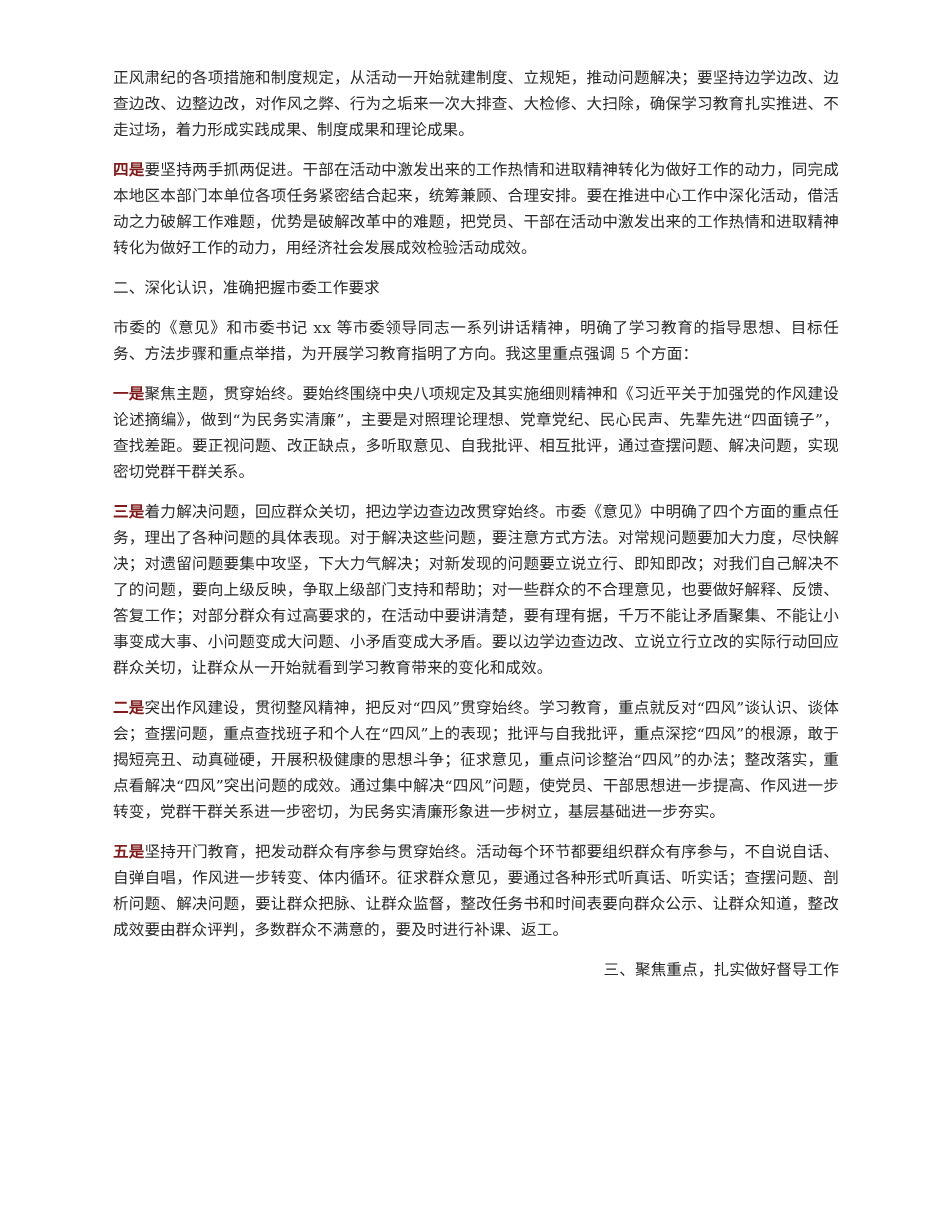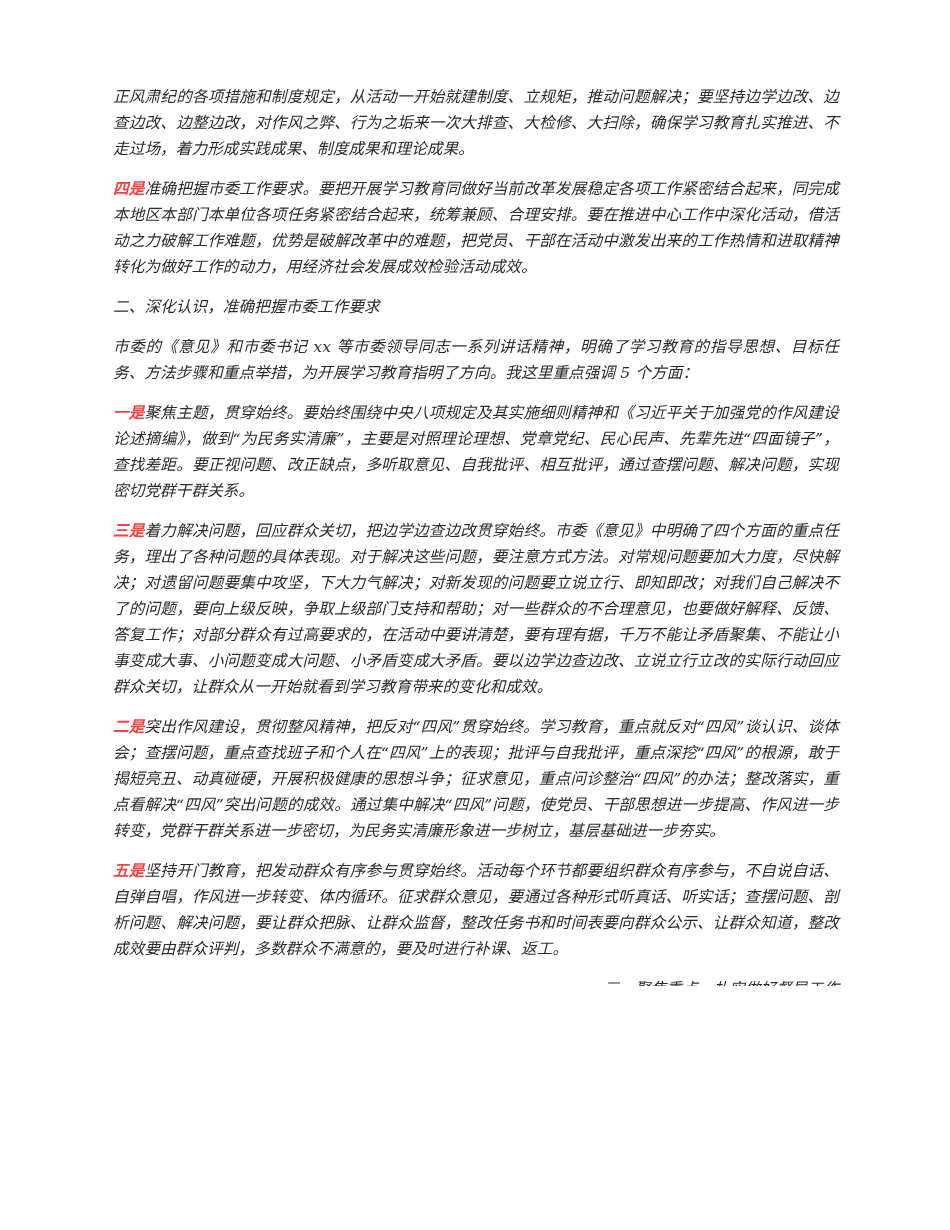--- a/index.html
+++ b/index.html
@@ -10,23 +10,22 @@
   }
   body {
     font-family: "DejaVu Serif", "Liberation Serif", serif;
   }
   .page {
     position: relative;
     width: 950px;
     height: 986px;
     background: #ffffff;
     box-sizing: border-box;
-    padding: 84px 112px 0 113px;
+    padding: 65px 112px 0 113px;
     overflow: hidden;
-    font-style: italic;
   }
   .doc-body {
     width: 726px;
   }
   p.para {
     margin: 0 0 14px 0;
     font-size: 15.6px;
     line-height: 26px;
     color: #2b2b2b;
     text-align: justify;
@@ -40,39 +39,39 @@
     line-height: 26px;
     color: #2b2b2b;
     text-align: left;
     letter-spacing: 0.1px;
   }
   p.heading.spaced {
     margin-top: 2px;
   }
   .lead {
     font-weight: bold;
-    color: #ef4444;
+    color: #7f1d1d;
   }
   p.last-heading {
     margin-top: 6px;
     text-align: right;
   }
 </style>
 </head>
 <body style="background: rgb(255, 255, 255);">
 
 <div class="page">
   <div class="doc-body">
 
     <p class="para">
       <span class="lead"></span><span>正风肃纪的各项措施和制度规定，从活动一开始就建制度、立规矩，推动问题解决；要坚持边学边改、边查边改、边整边改，对作风之弊、行为之垢来一次大排查、大检修、大扫除，确保学习教育扎实推进、不走过场，着力形成实践成果、制度成果和理论成果。</span>
     </p>
 
     <p class="para">
-      <span class="lead">四是</span><span>准确把握市委工作要求。要把开展学习教育同做好当前改革发展稳定各项工作紧密结合起来，同完成本地区本部门本单位各项任务紧密结合起来，统筹兼顾、合理安排。要在推进中心工作中深化活动，借活动之力破解工作难题，优势是破解改革中的难题，把党员、干部在活动中激发出来的工作热情和进取精神转化为做好工作的动力，用经济社会发展成效检验活动成效。</span>
+      <span class="lead">四是</span><span>要坚持两手抓两促进。干部在活动中激发出来的工作热情和进取精神转化为做好工作的动力，同完成本地区本部门本单位各项任务紧密结合起来，统筹兼顾、合理安排。要在推进中心工作中深化活动，借活动之力破解工作难题，优势是破解改革中的难题，把党员、干部在活动中激发出来的工作热情和进取精神转化为做好工作的动力，用经济社会发展成效检验活动成效。</span>
     </p>
 
     <p class="heading spaced">
       <span>二、深化认识，准确把握市委工作要求</span>
     </p>
 
     <p class="para">
       <span>市委的《意见》和市委书记 xx 等市委领导同志一系列讲话精神，明确了学习教育的指导思想、目标任务、方法步骤和重点举措，为开展学习教育指明了方向。我这里重点强调 5 个方面：</span>
     </p>
 

